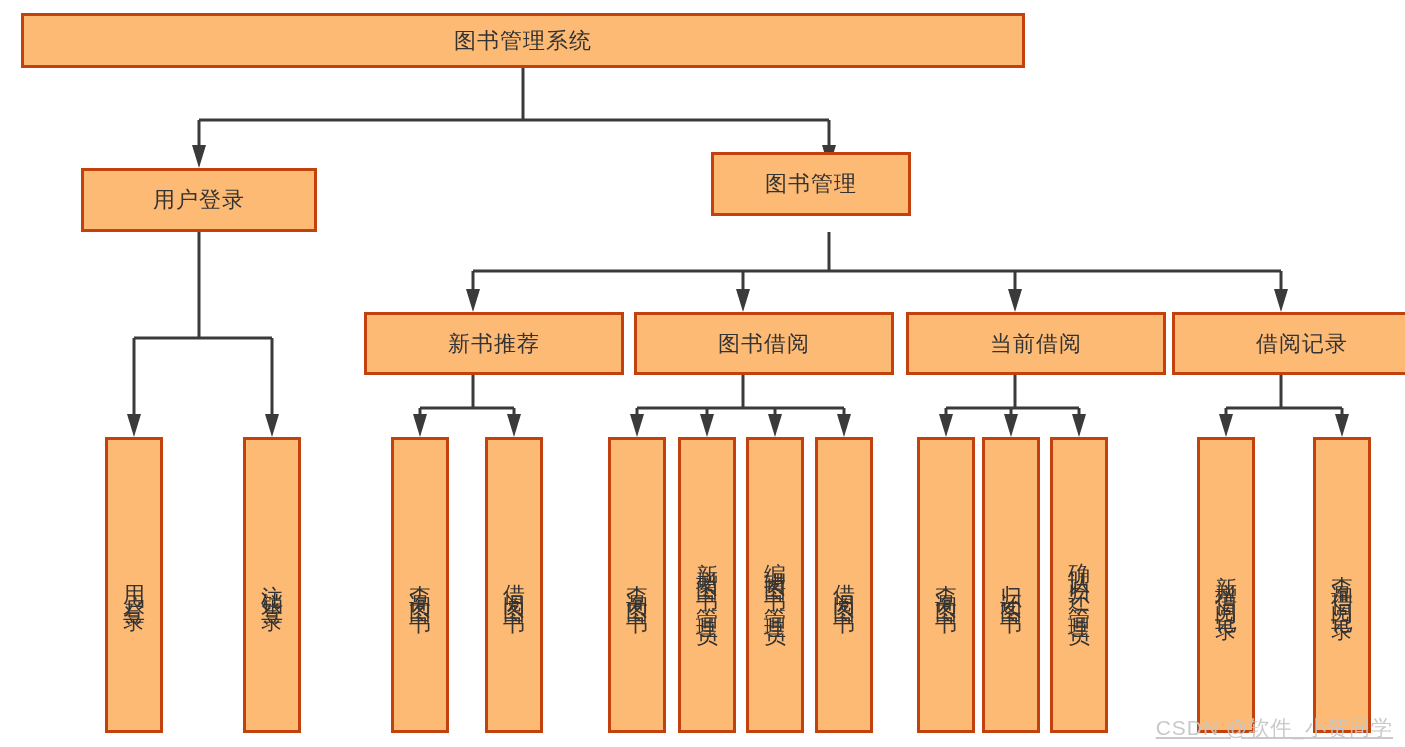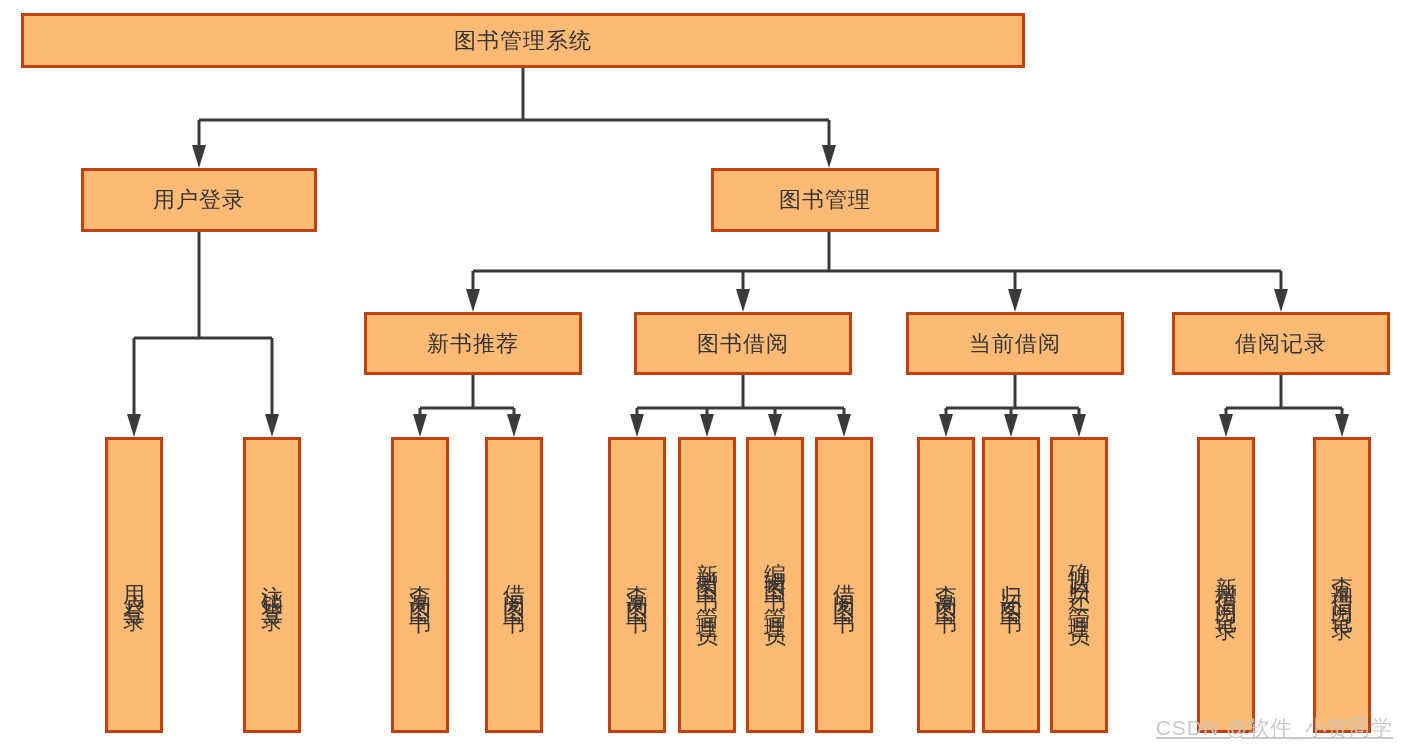--- a/index.html
+++ b/index.html
@@ -22,23 +22,23 @@
     justify-content:center;
     z-index:2;
     font-size:22px;
     letter-spacing:1px;
     white-space:nowrap;
   }
   
   .root  { left:21px;  top:13px;  width:1004px; height:55px; }
   
   .l2a   { left:81px;  top:168px; width:236px;  height:64px; }
-  .l2b   { left:711px; top:168px; width:228px;  height:64px; }
-  
-  .l3    { top:312px; width:218px; height:63px; }
+  .l2b   { left:711px; top:152px; width:200px;  height:64px; }
+  
+  .l3    { top:312px; width:260px; height:63px; }
   .l3a   { left:364px; }
   .l3b   { left:634px; }
   .l3c   { left:906px; }
   .l3d   { left:1172px; }
   
   .leaf  { top:437px; width:58px; height:296px; }
   .leaf span {
     writing-mode:vertical-rl;
     font-size:22px;
     letter-spacing:9px;

